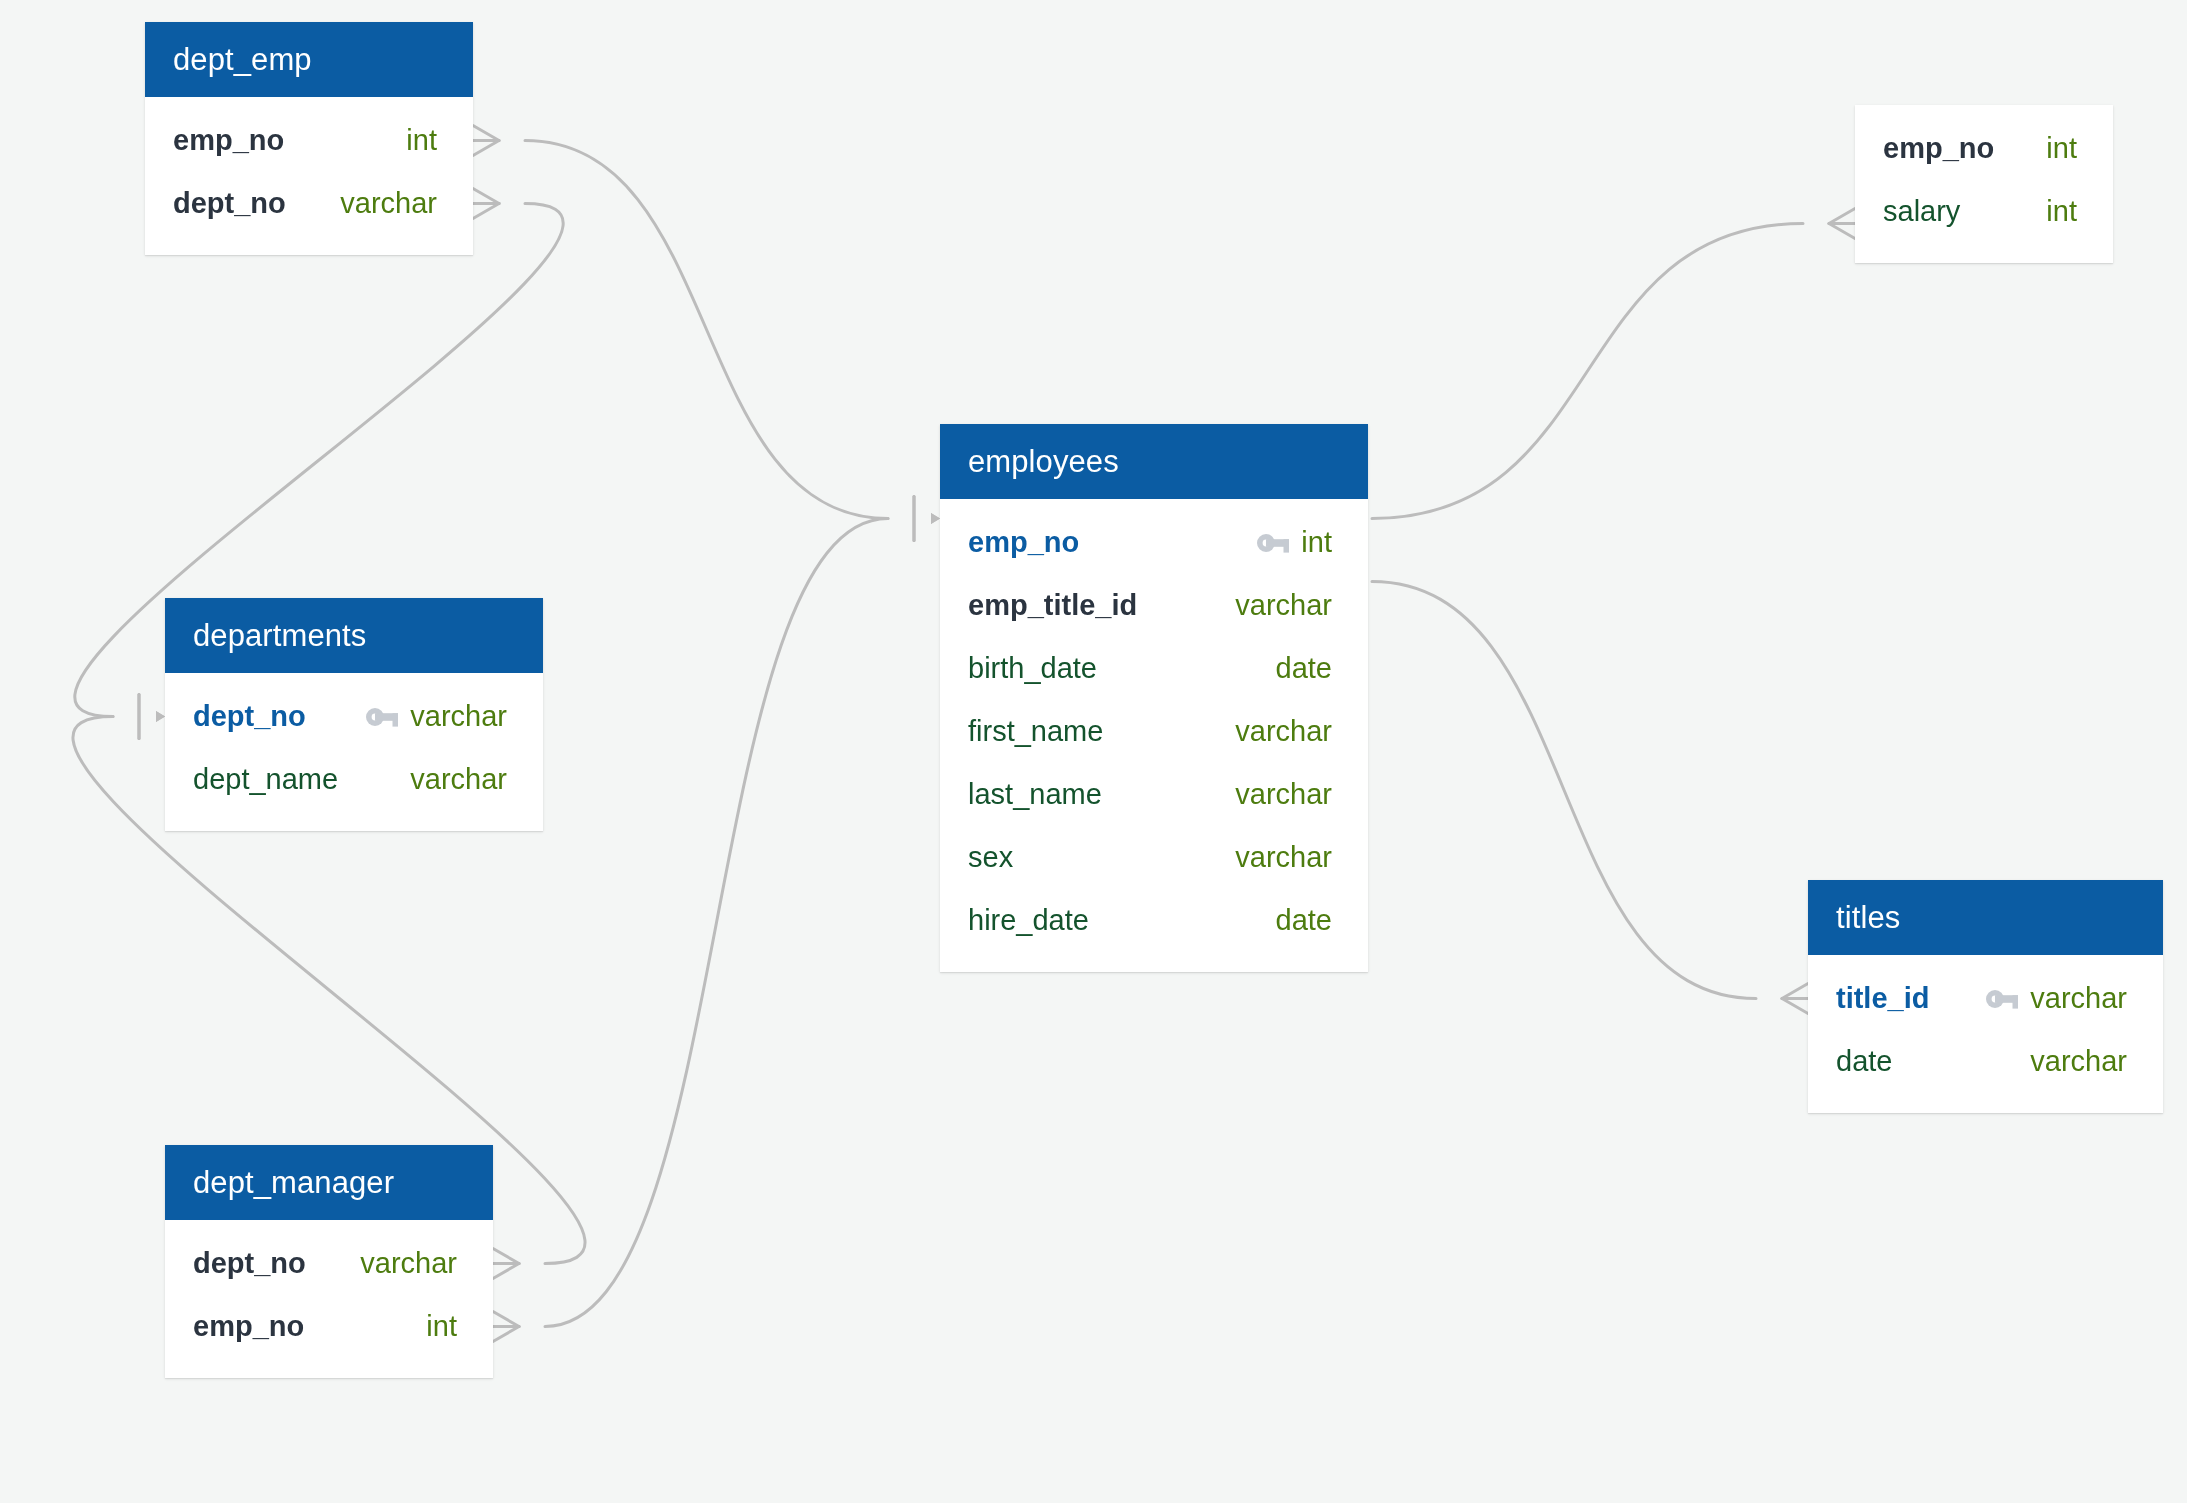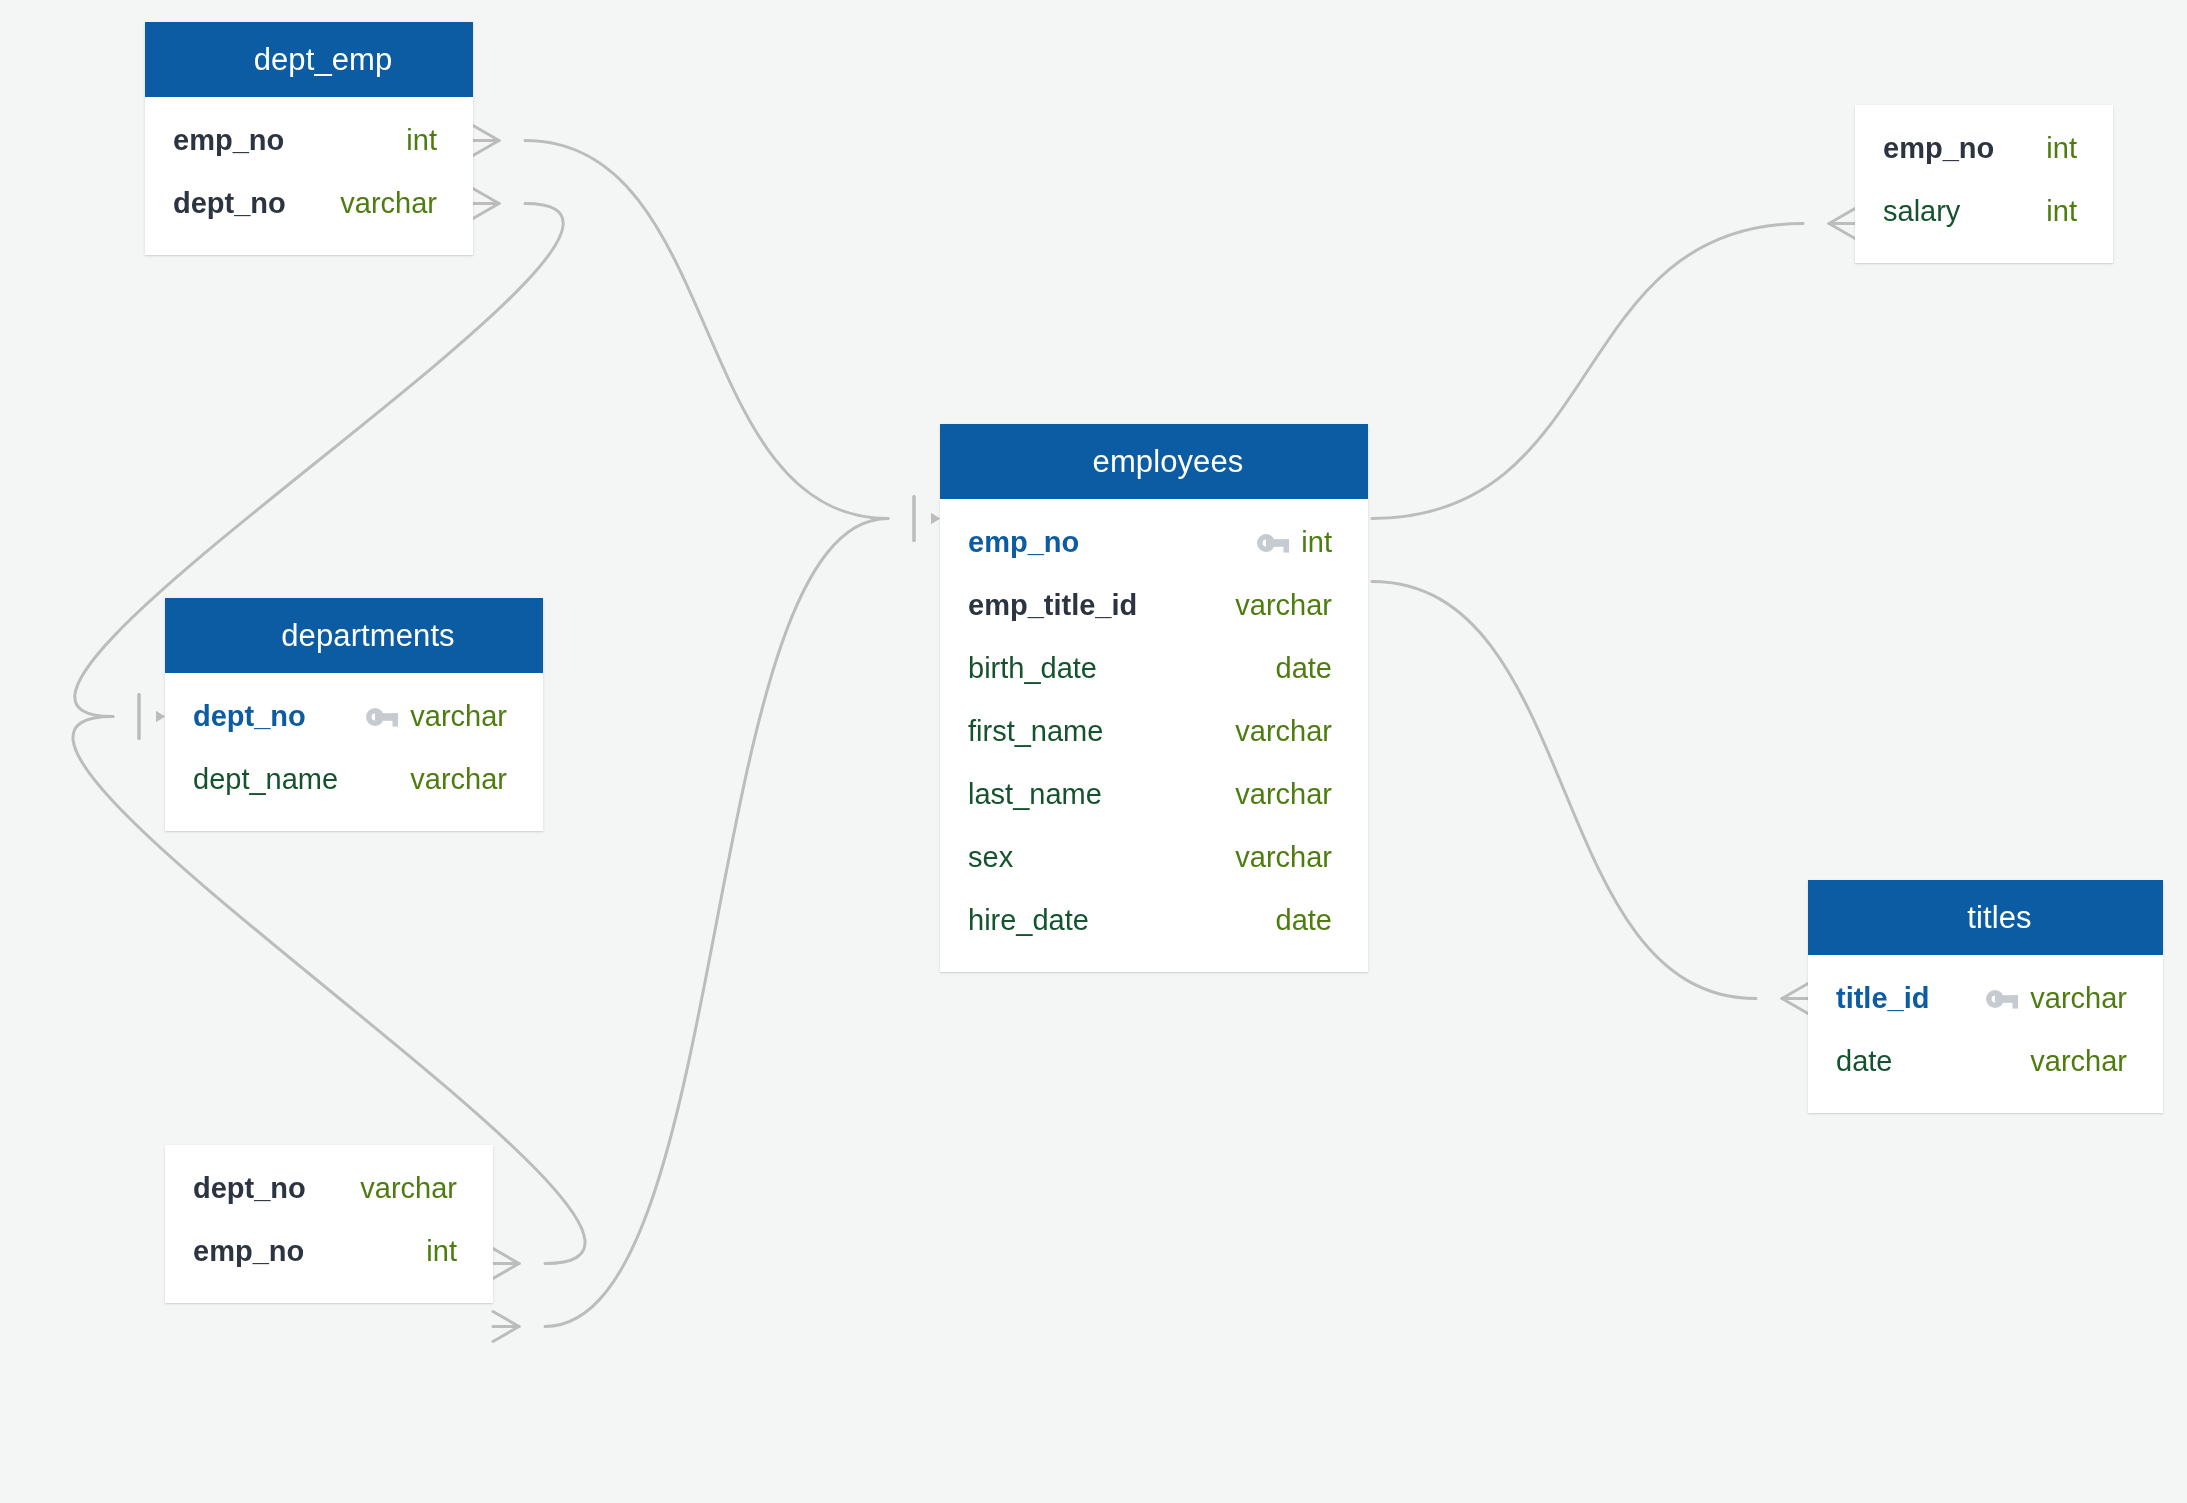--- a/index.html
+++ b/index.html
@@ -40,21 +40,20 @@
   }
 
   .erd-header {
     background: #0b5ca3;
     color: #ffffff;
     font-size: 31px;
     font-weight: 400;
     letter-spacing: 0.1px;
     padding: 22px 0 22px 28px;
     line-height: 1;
-    text-align: center;
   }
 
   .erd-body {
     padding: 12px 8px 20px 0;
     background: #ffffff;
   }
 
   .erd-row {
     display: flex;
     align-items: center;
@@ -184,20 +183,21 @@
             <span class="field-type">varchar</span>
           </div>
           <div class="erd-row">
             <span class="field-name">dept_name</span>
             <span class="row-spacer"></span>
             <span class="field-type">varchar</span>
           </div>
         </div>
       </div>
       <div class="erd-table" style="left: 165px; top: 1145px; width: 328px;">
+        <div class="erd-header">dept_manager</div>
         <div class="erd-body">
           <div class="erd-row">
             <span class="field-name fk">dept_no</span>
             <span class="row-spacer"></span>
             <span class="field-type">varchar</span>
           </div>
           <div class="erd-row">
             <span class="field-name fk">emp_no</span>
             <span class="row-spacer"></span>
             <span class="field-type">int</span>

